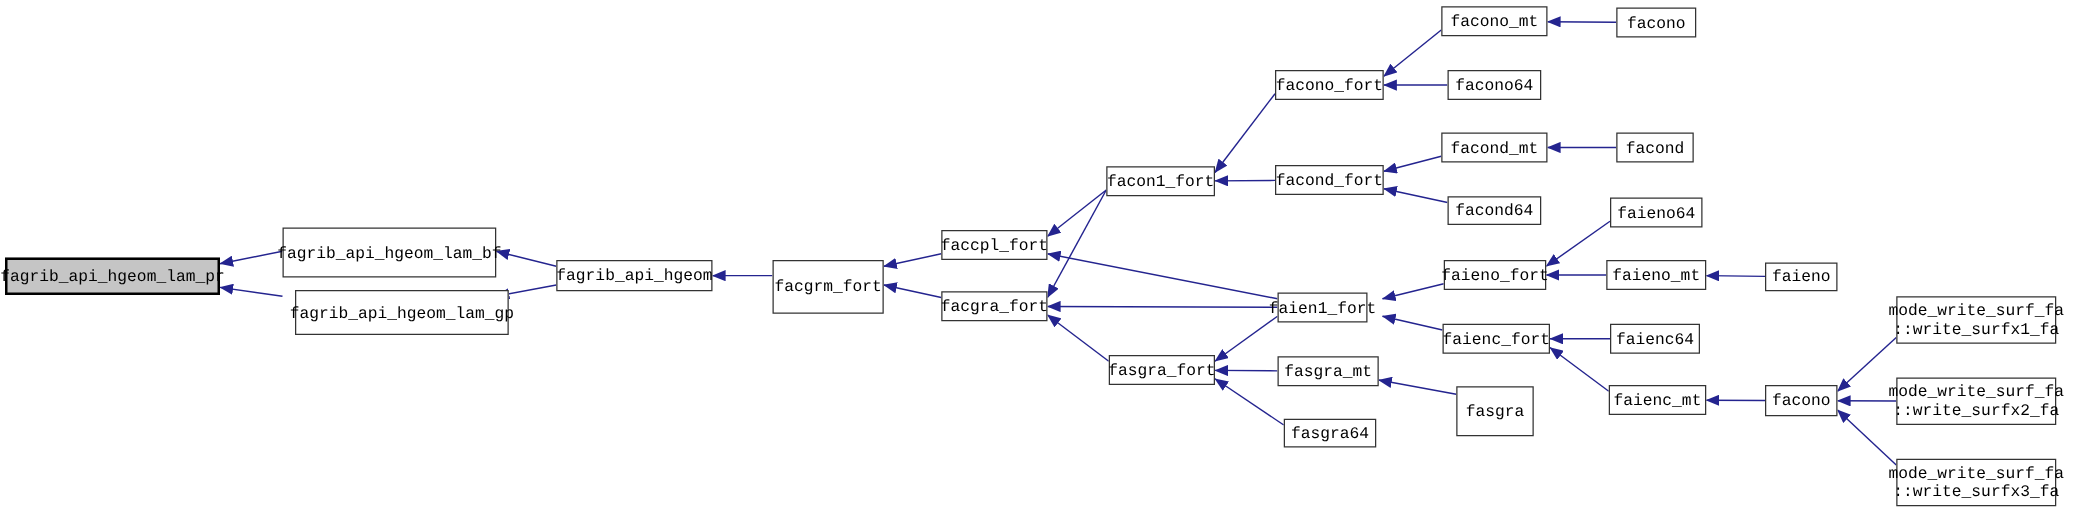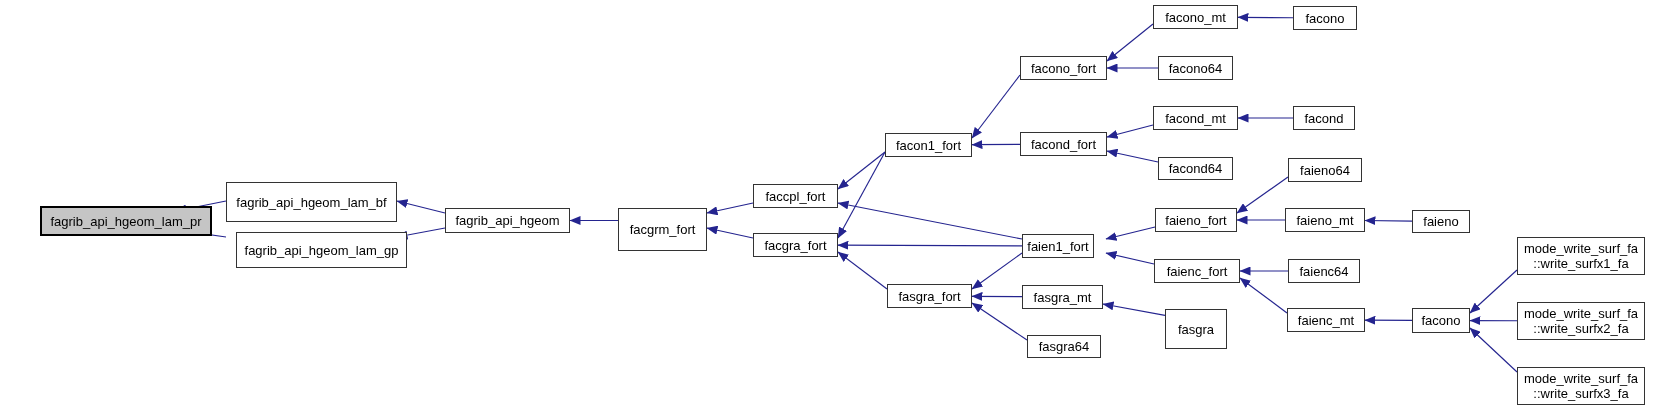--- a/index.html
+++ b/index.html
@@ -17,27 +17,26 @@
   #edge-layer{position:absolute;left:0;top:0;width:1659px;height:414px;pointer-events:none;}
   #edge-layer line{stroke:var(--edge-color);stroke-width:1.15px;}
   .node{
     position:absolute;box-sizing:border-box;
     background:var(--node-fill);
     border:1px solid var(--node-border);
     color:var(--text-color);
     font-size:13px;line-height:15px;
     display:flex;align-items:center;justify-content:center;
     text-align:center;white-space:pre-line;
-    z-index:1;cursor:pointer;
+    z-index:1;cursor:pointer;font-family:Liberation Mono, monospace;
   }
   .node.hl{
     background:var(--hl-fill);
     border:2px solid var(--hl-border);
     cursor:default;
-    margin-left:36px;
   }
 </style>
 </head>
 <body>
 
 <div id="canvas">
 
   <svg id="edge-layer" width="1659" height="414" viewBox="0 0 1659 414" xmlns="http://www.w3.org/2000/svg">
     <defs>
       <marker id="arrowhead" markerUnits="userSpaceOnUse" markerWidth="12" markerHeight="9" refX="10.5" refY="4.5" orient="auto">

